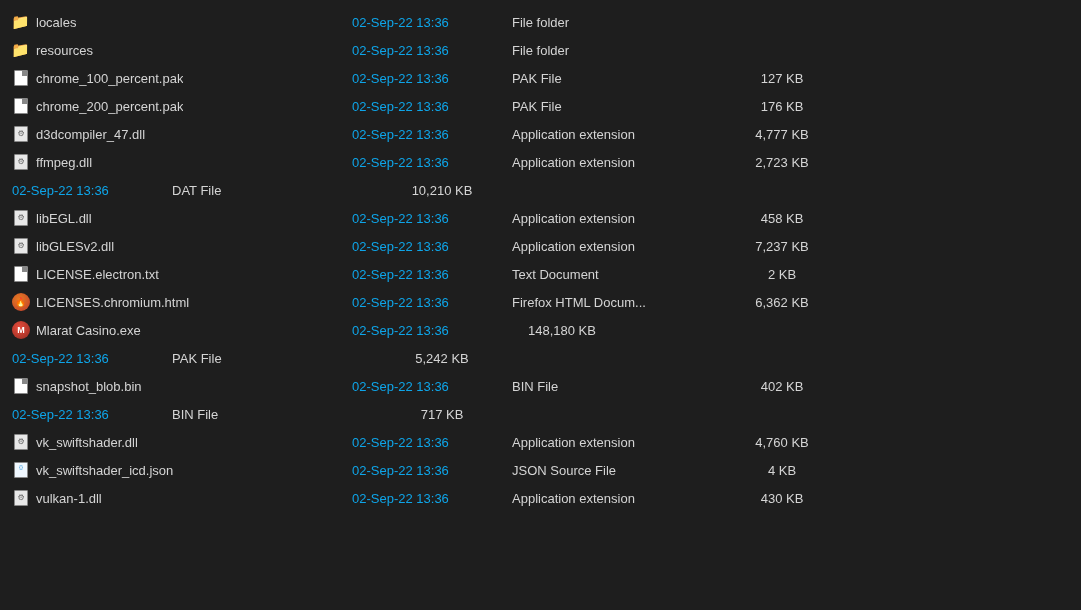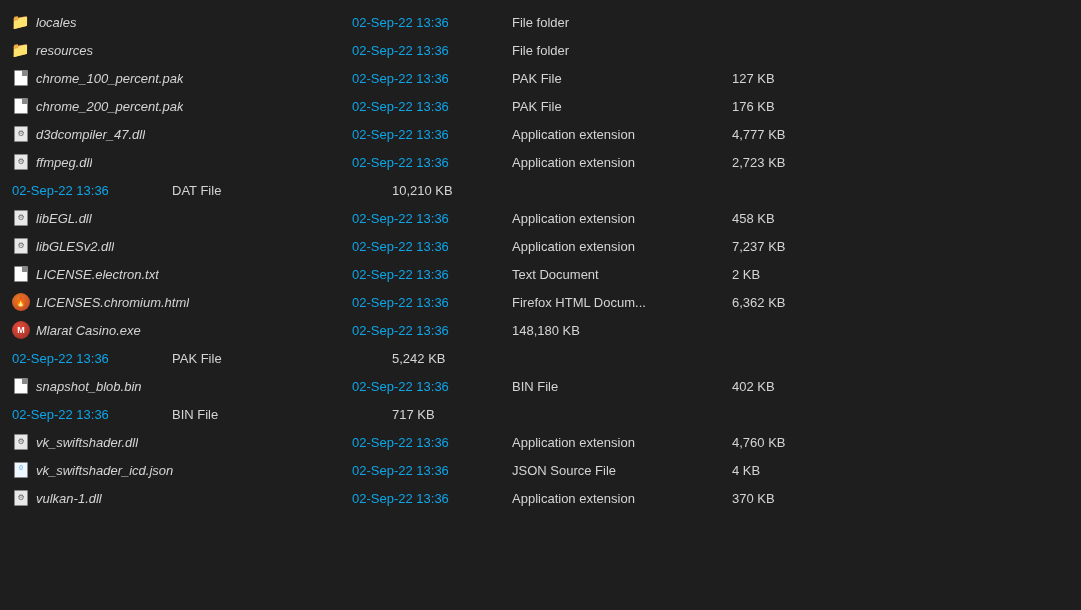--- a/index.html
+++ b/index.html
@@ -36,38 +36,37 @@
       color: #0ea5e9;
     }
     .col-type {
       width: 220px;
       flex-shrink: 0;
       color: #d4d4d4;
     }
     .col-size {
       width: 100px;
       flex-shrink: 0;
-      text-align: left;
+      text-align: center;
       color: #d4d4d4;
     }
     .file-icon {
       width: 18px;
       height: 18px;
       flex-shrink: 0;
       display: flex;
       align-items: center;
       justify-content: center;
       font-size: 14px;
     }
     .file-name {
       color: #d4d4d4;
       white-space: nowrap;
       overflow: hidden;
       text-overflow: ellipsis;
-      font-style: italic;
     }
   </style>
 </head>
 <body>
 
 <div class="file-list">
 <div class="file-row">
       <div class="col-name">
         <span class="file-icon">
           <span style="font-size:15px;">📁</span>
@@ -259,15 +258,15 @@
       <div class="col-name">
         <span class="file-icon">
           <span style="display:inline-block;width:14px;height:16px;border:1px solid #888;background:#e8e8e8;border-radius:1px;position:relative;overflow:hidden;">
         <span style="position:absolute;top:2px;left:1px;right:1px;font-size:8px;text-align:center;color:#666;">⚙</span>
       </span>
         </span>
         <span class="file-name">vulkan-1.dll</span>
       </div>
       <div class="col-date">02-Sep-22 13:36</div>
       <div class="col-type">Application extension</div>
-      <div class="col-size">370 KB</div>
+      <div class="col-size">430 KB</div>
     </div>
   </div>
 
 </body></html>

